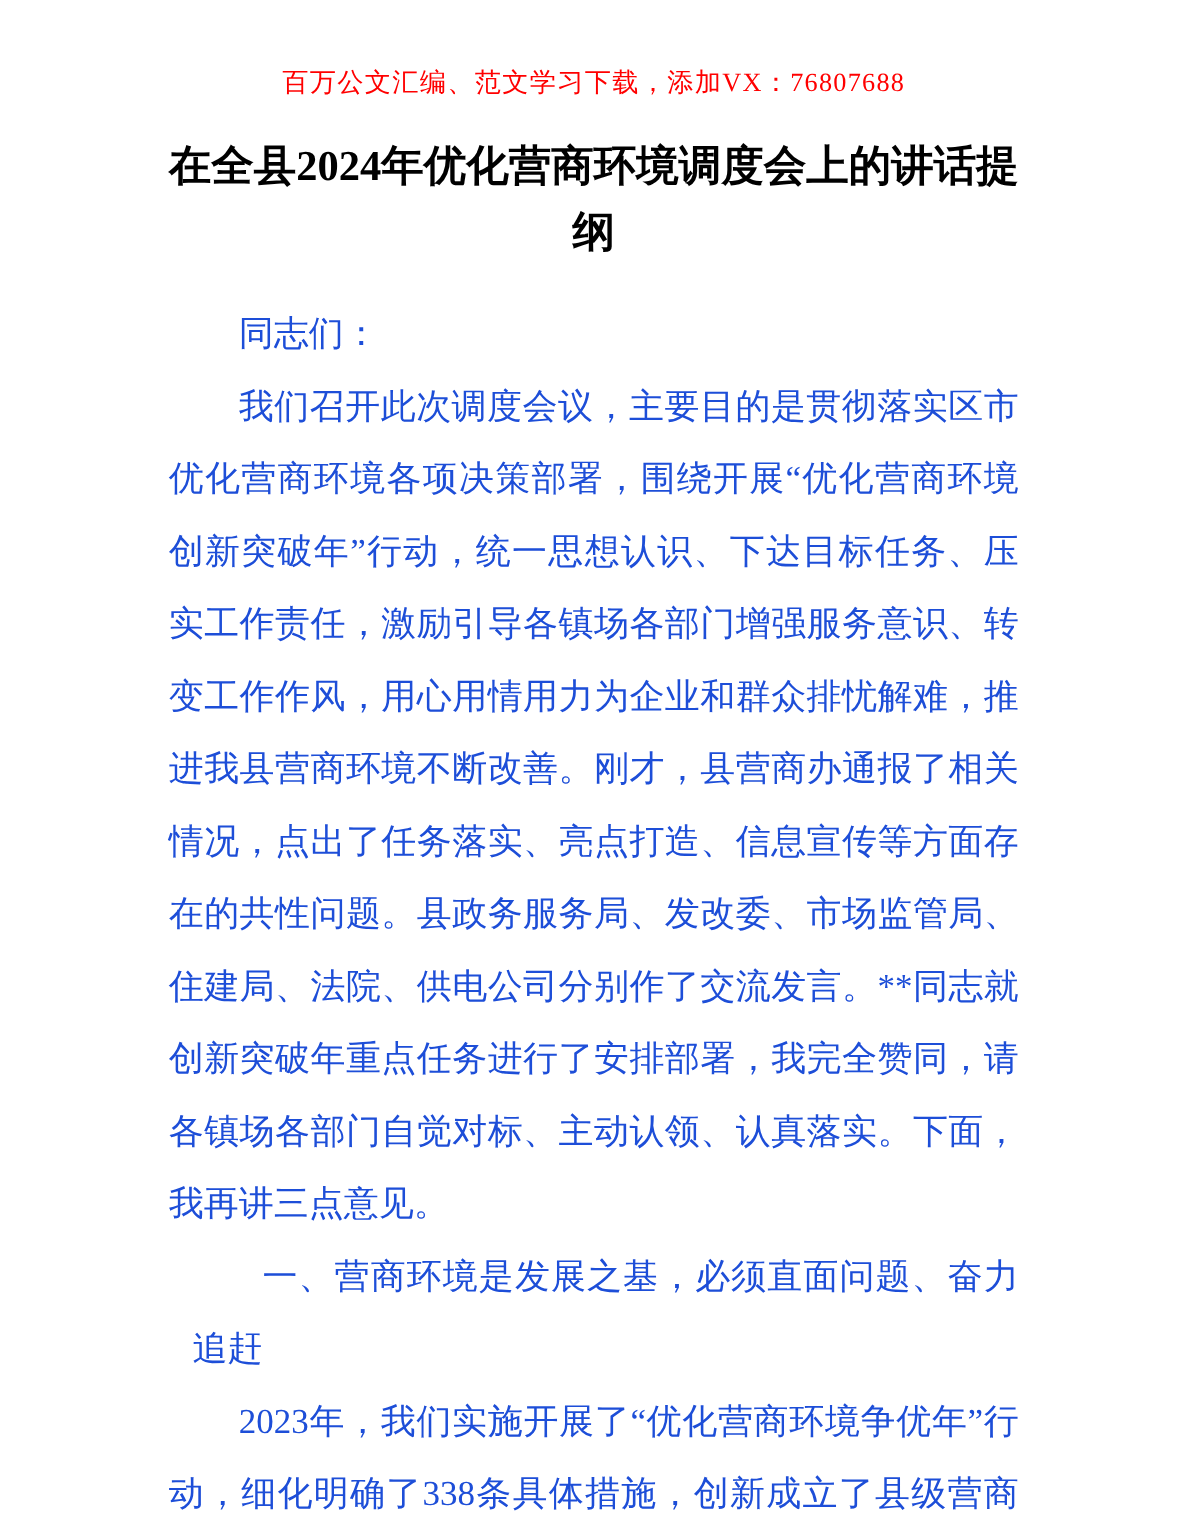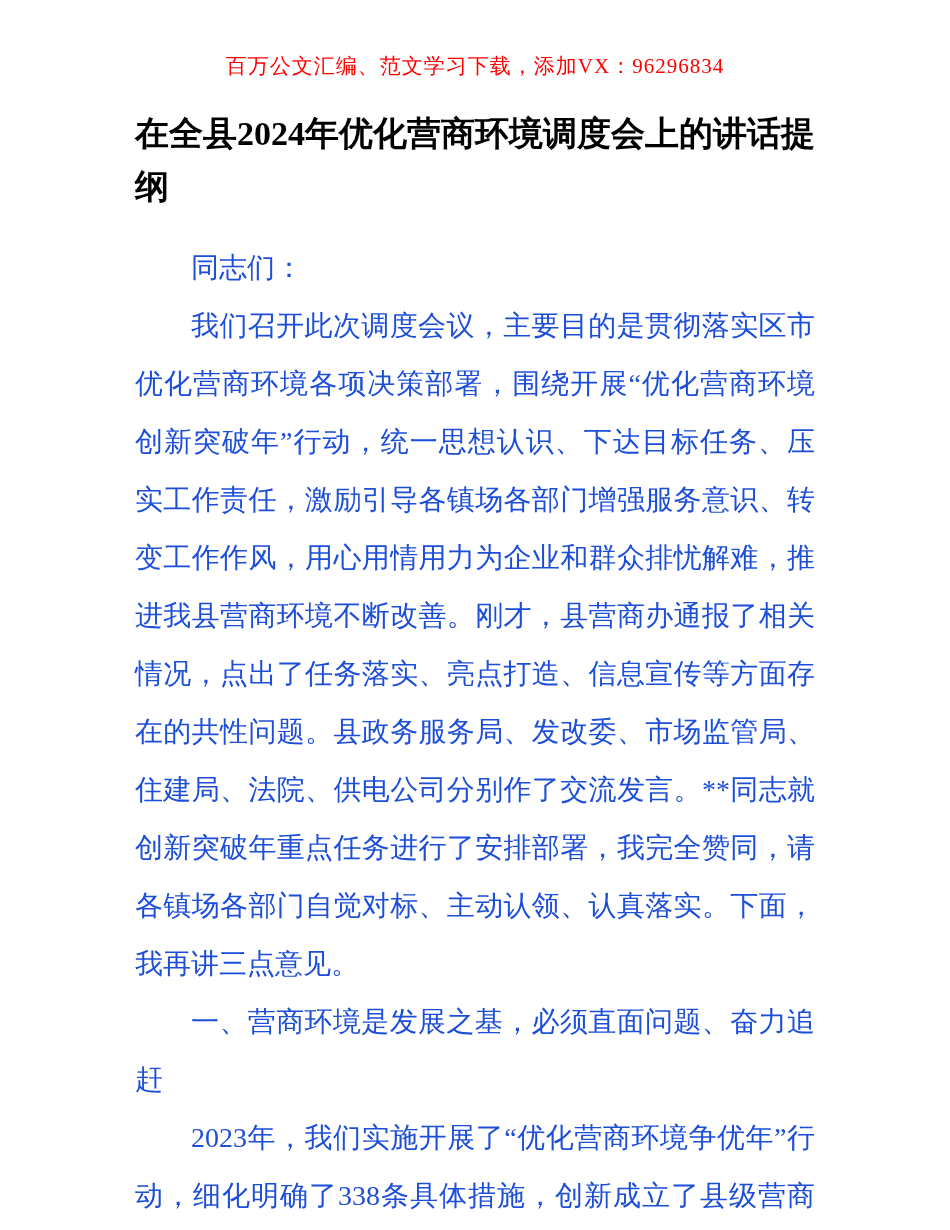--- a/index.html
+++ b/index.html
@@ -20,44 +20,45 @@
   }
   .promo-header {
     text-align: center;
     color: #ff0000;
     font-size: 21px;
     font-weight: 400;
     letter-spacing: 1px;
     margin-bottom: 28px;
   }
   .doc-title {
-    text-align: left;
+    text-align: center;
     font-size: 34px;
     font-weight: 700;
     line-height: 1.55;
     color: #000000;
     margin-bottom: 26px;
   }
   .doc-body p {
     font-size: 28px;
     line-height: 2.07;
     text-align: justify;
     text-indent: 2em;
     color: #1d4ed8;
   }
   .doc-body p.section-heading {
     font-weight: 400;
+    margin-left: 19px;
   }
 </style>
 </head>
 <body>
 
 <div class="page">
 
-  <div class="promo-header">百万公文汇编、范文学习下载，添加VX：96296834</div>
+  <div class="promo-header">百万公文汇编、范文学习下载，添加VX：76807688</div>
 
   <h1 class="doc-title">在全县2024年优化营商环境调度会上的讲话提纲</h1>
 
   <div class="doc-body">
     <p>同志们：</p>
 
     <p>我们召开此次调度会议，主要目的是贯彻落实区市优化营商环境各项决策部署，围绕开展“优化营商环境创新突破年”行动，统一思想认识、下达目标任务、压实工作责任，激励引导各镇场各部门增强服务意识、转变工作作风，用心用情用力为企业和群众排忧解难，推进我县营商环境不断改善。刚才，县营商办通报了相关情况，点出了任务落实、亮点打造、信息宣传等方面存在的共性问题。县政务服务局、发改委、市场监管局、住建局、法院、供电公司分别作了交流发言。**同志就创新突破年重点任务进行了安排部署，我完全赞同，请各镇场各部门自觉对标、主动认领、认真落实。下面，我再讲三点意见。</p>
 
     <p class="section-heading">一、营商环境是发展之基，必须直面问题、奋力追赶</p>
 

